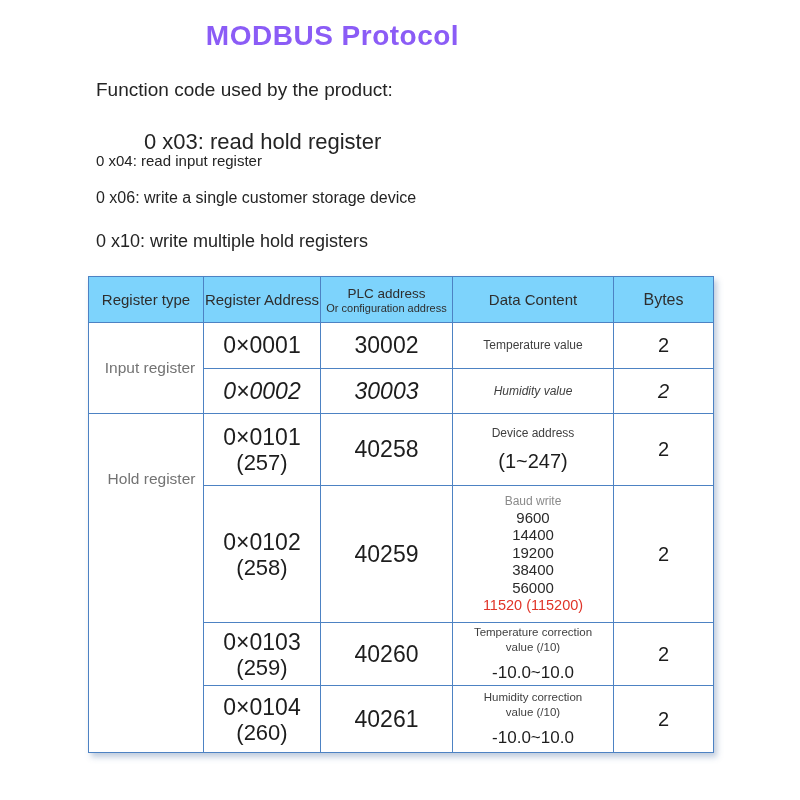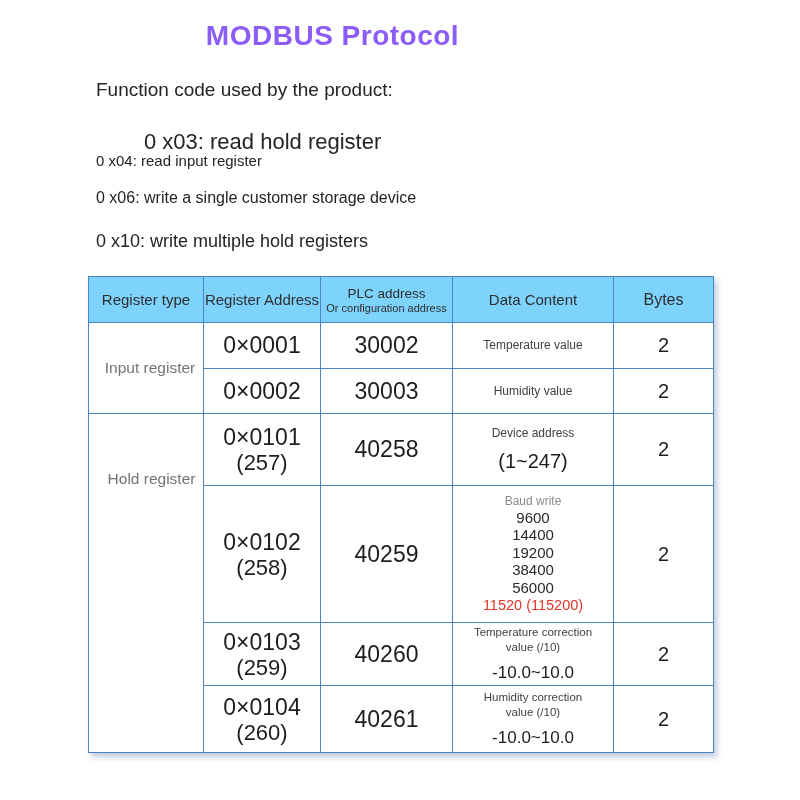--- a/index.html
+++ b/index.html
@@ -59,21 +59,21 @@
     background: #7dd3fc;
     font-weight: 400;
     font-size: 15px;
     color: #2e2e2e;
   }
   thead th.plc-h .line1 { font-size: 13.5px; line-height: 17px; }
   thead th.plc-h .line2 { font-size: 11px; line-height: 13px; }
   thead th.bytes-h { font-size: 16px; }
 
   tr.r1 { height: 46px; }
-  tr.r2 { height: 45px; }
+  tr.r2 { height: 45px; font-style: italic; }
   tr.r3 { height: 72px; }
   tr.r4 { height: 137px; }
   tr.r5 { height: 58px; }
   tr.r6 { height: 67px; }
 
   td.type-cell {
     text-align: left;
     font-size: 15.5px;
     color: #737373;
     padding-left: 8px;

